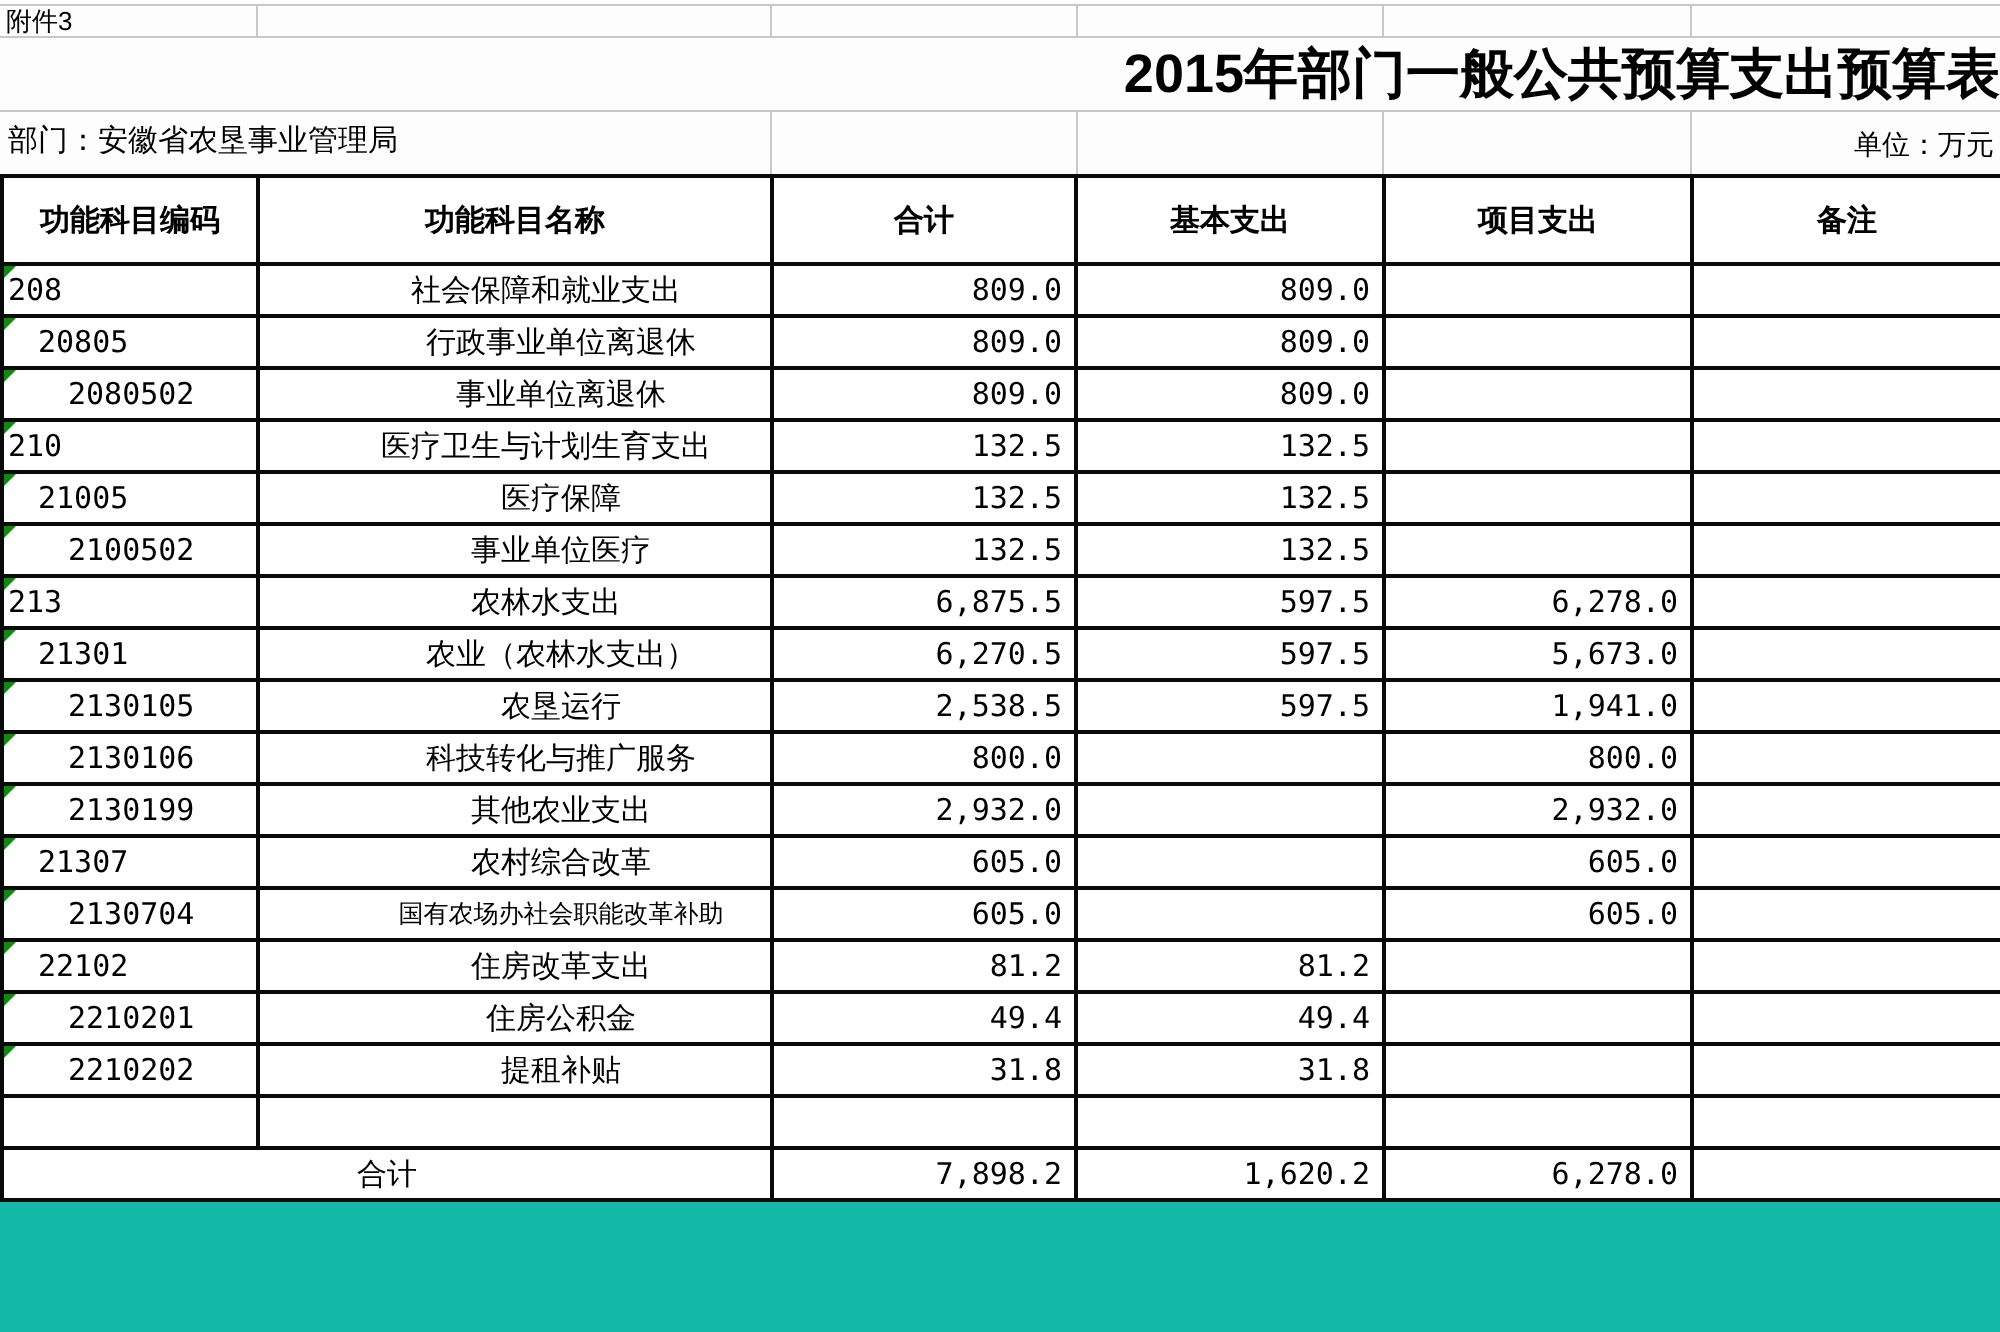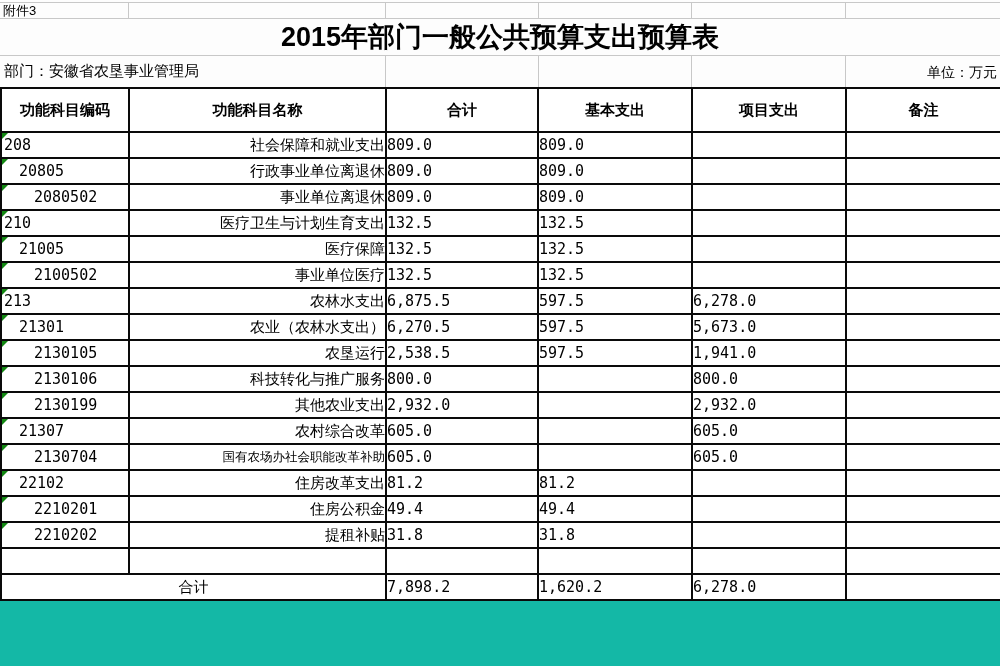--- a/index.html
+++ b/index.html
@@ -8,44 +8,44 @@
     font-family:"Liberation Sans","DejaVu Sans",sans-serif;color:#000;overflow:hidden;
   }
   
   .top{position:absolute;left:0;top:0;width:1000px;height:89px;background:#fdfdfd;}
   .gl{position:absolute;background:#c8c8c8;}
   .gl.h{height:1px;}
   .gl.v{width:1px;}
   .attachment{position:absolute;left:3px;top:3px;font-size:13px;line-height:15px;}
   .title{
     position:absolute;left:0;top:19px;width:1000px;height:36px;line-height:36px;
-    text-align:center;font-size:27px;font-weight:bold;white-space:nowrap;
+    text-align:right;font-size:27px;font-weight:bold;white-space:nowrap;
   }
   .dept{position:absolute;left:4px;top:62px;font-size:15px;line-height:18px;}
   .unit{position:absolute;right:3px;top:64px;font-size:14px;line-height:17px;}
   
   table.budget{
     position:absolute;left:0;top:87px;width:1000px;
     border-collapse:collapse;table-layout:fixed;background:#fff;
   }
   .budget th,.budget td{
     border:2px solid #0a0a0a;padding:0;overflow:hidden;white-space:nowrap;
     vertical-align:middle;box-sizing:border-box;
   }
   .budget thead th{height:44px;font-size:15px;font-weight:bold;text-align:center;margin-top:20px;}
   .budget tbody td{height:26px;font-size:15px;}
   td.code{position:relative;text-align:left;padding-left:2px;
           font-family:"DejaVu Sans Mono","Liberation Mono",monospace;font-size:14px;}
   td.code.ind1{padding-left:17px;margin-left:41px;}
   td.code.ind2{padding-left:32px;}
-  td.name{text-align:right;padding-left:31px;}
+  td.name{text-align:center;padding-left:31px;}
   td.name.ind1{padding-left:46px;}
   td.name.ind2{padding-left:46px;}
   td.name.small{font-size:12.5px;}
-  td.num{text-align:left;padding-right:6px;
+  td.num{text-align:right;padding-right:6px;
          font-family:"DejaVu Sans Mono","Liberation Mono",monospace;font-size:14px;}
   td.remark{background:#fff;}
   td.total-label{text-align:center;font-size:16px;}
   .tri{
     position:absolute;top:0;left:0;width:0;height:0;
     border-top:6px solid #128712;border-right:6px solid transparent;
   }
 </style>
 </head>
 <body>

